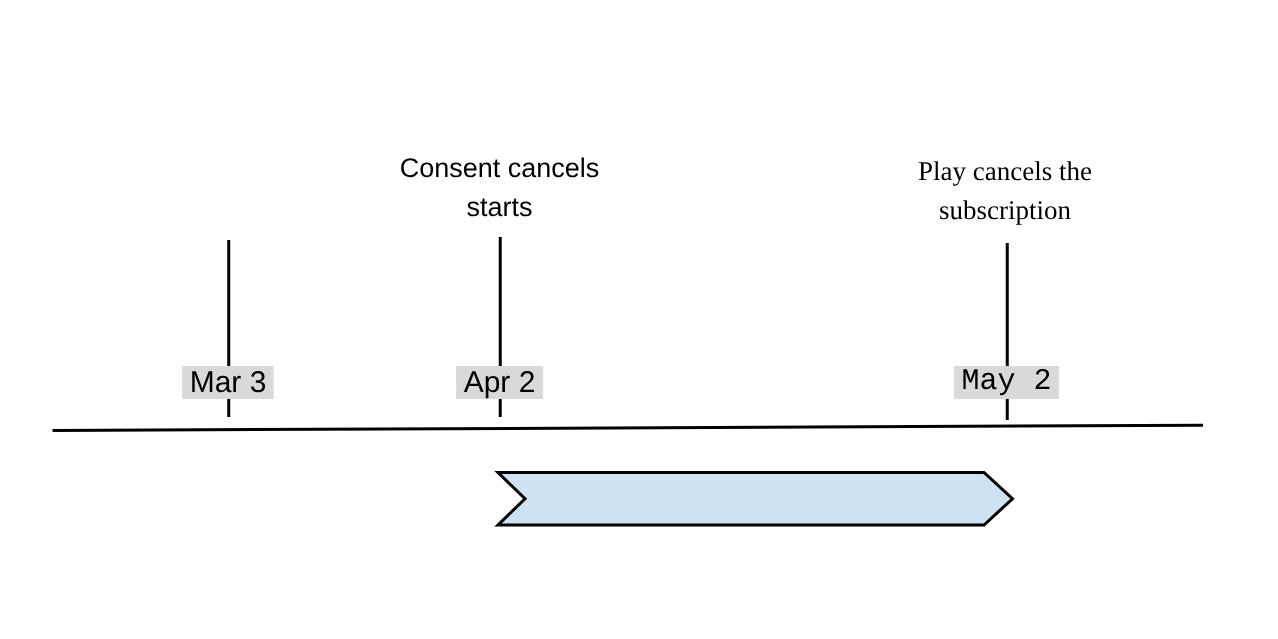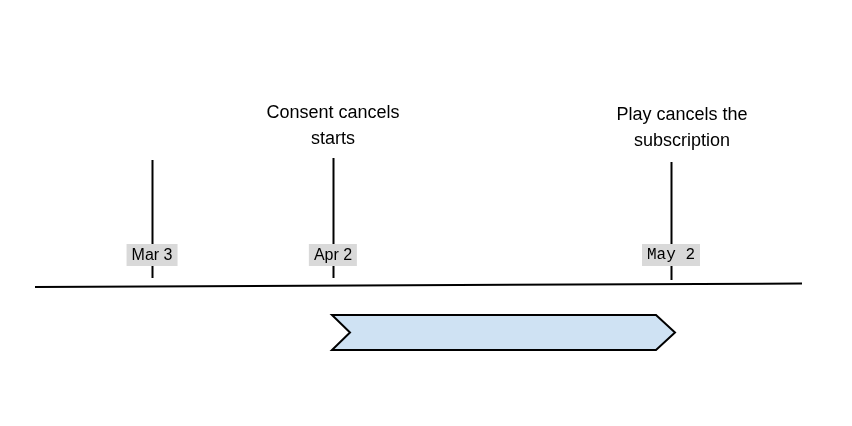--- a/index.html
+++ b/index.html
@@ -18,30 +18,30 @@
     position: absolute;
     width: 220px;
     text-align: center;
     font-size: 18px;
     line-height: 26px;
     color: var(--text, #000000);
   }
   .event-title .line { display: block; }
   .t0 { left: 42px;  top: 112px; }
   .t1 { left: 223px; top: 99px;  }
-  .t2 { left: 572px; top: 101px; }
+  .t2 { left: 560px; top: 101px; font-family: Liberation Serif, serif; }
 
   .date-badge {
     position: absolute;
     top: 244px;
     height: 22px;
     line-height: 22px;
     padding: 0 5px;
     background: var(--date-bg, #d9d9d9);
-    font-size: 16px;
+    font-size: 20px;
     white-space: nowrap;
     transform: translateX(-50%);
   }
   .d0 { left: 152px; }
   .d1 { left: 333px; }
   .d2 { left: 671px; font-family: Liberation Mono, monospace; }
 
   .banner-label {
     position: absolute;
     left: 350px;

